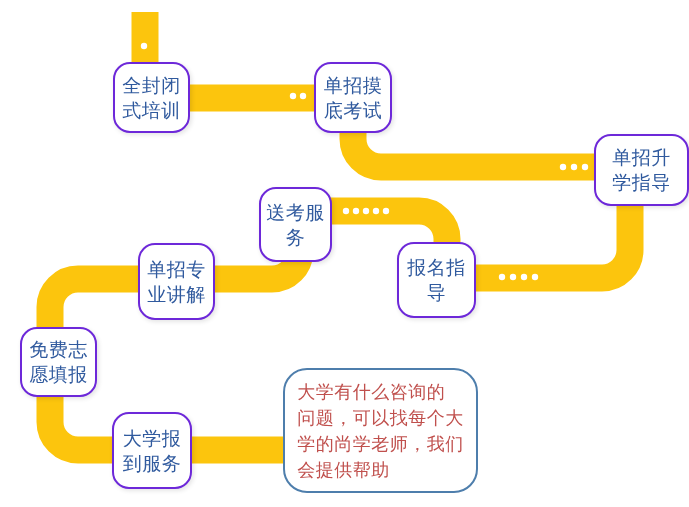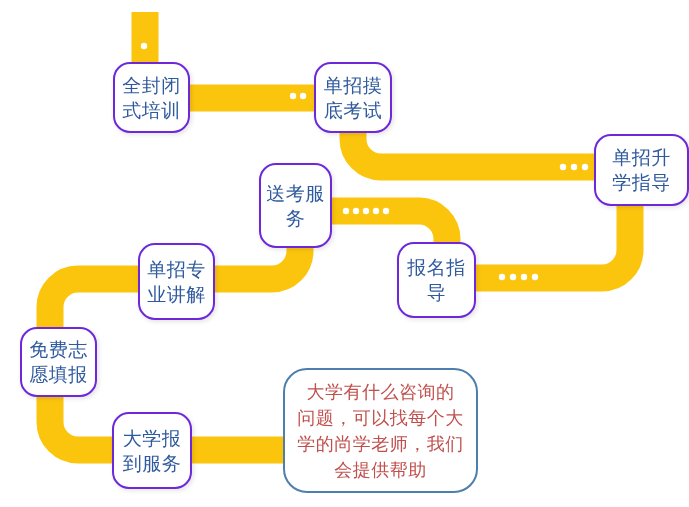--- a/index.html
+++ b/index.html
@@ -41,21 +41,20 @@
   }
   .note {
     position: absolute;
     box-sizing: border-box;
     background: #ffffff;
     border: 2px solid #4e7eac;
     border-radius: 24px;
     display: flex;
     align-items: center;
     justify-content: center;
-    text-align: center;
     color: #c0504d;
     font-size: 18px;
     line-height: 26px;
     white-space: pre-line;
     letter-spacing: 0.5px;
   }
 </style>
 </head>
 <body>
 
@@ -95,21 +94,21 @@
   <div class="node" style="left:594px; top:134px; width:95px; height:72px;">
     <span>单招升
 学指导</span>
   </div>
 
   <div class="node" style="left:397px; top:242px; width:79px; height:76px;">
     <span>报名指
 导</span>
   </div>
 
-  <div class="node" style="left:259px; top:163px; width:73px; height:85px;">
+  <div class="node" style="left:259px; top:187px; width:73px; height:75px;">
     <span>送考服
 务</span>
   </div>
 
   <div class="node" style="left:138px; top:243px; width:77px; height:77px;text-align:right;">
     <span>单招专
 业讲解</span>
   </div>
 
   <div class="node" style="left:20px;  top:327px; width:77px; height:70px;text-align:right;">

